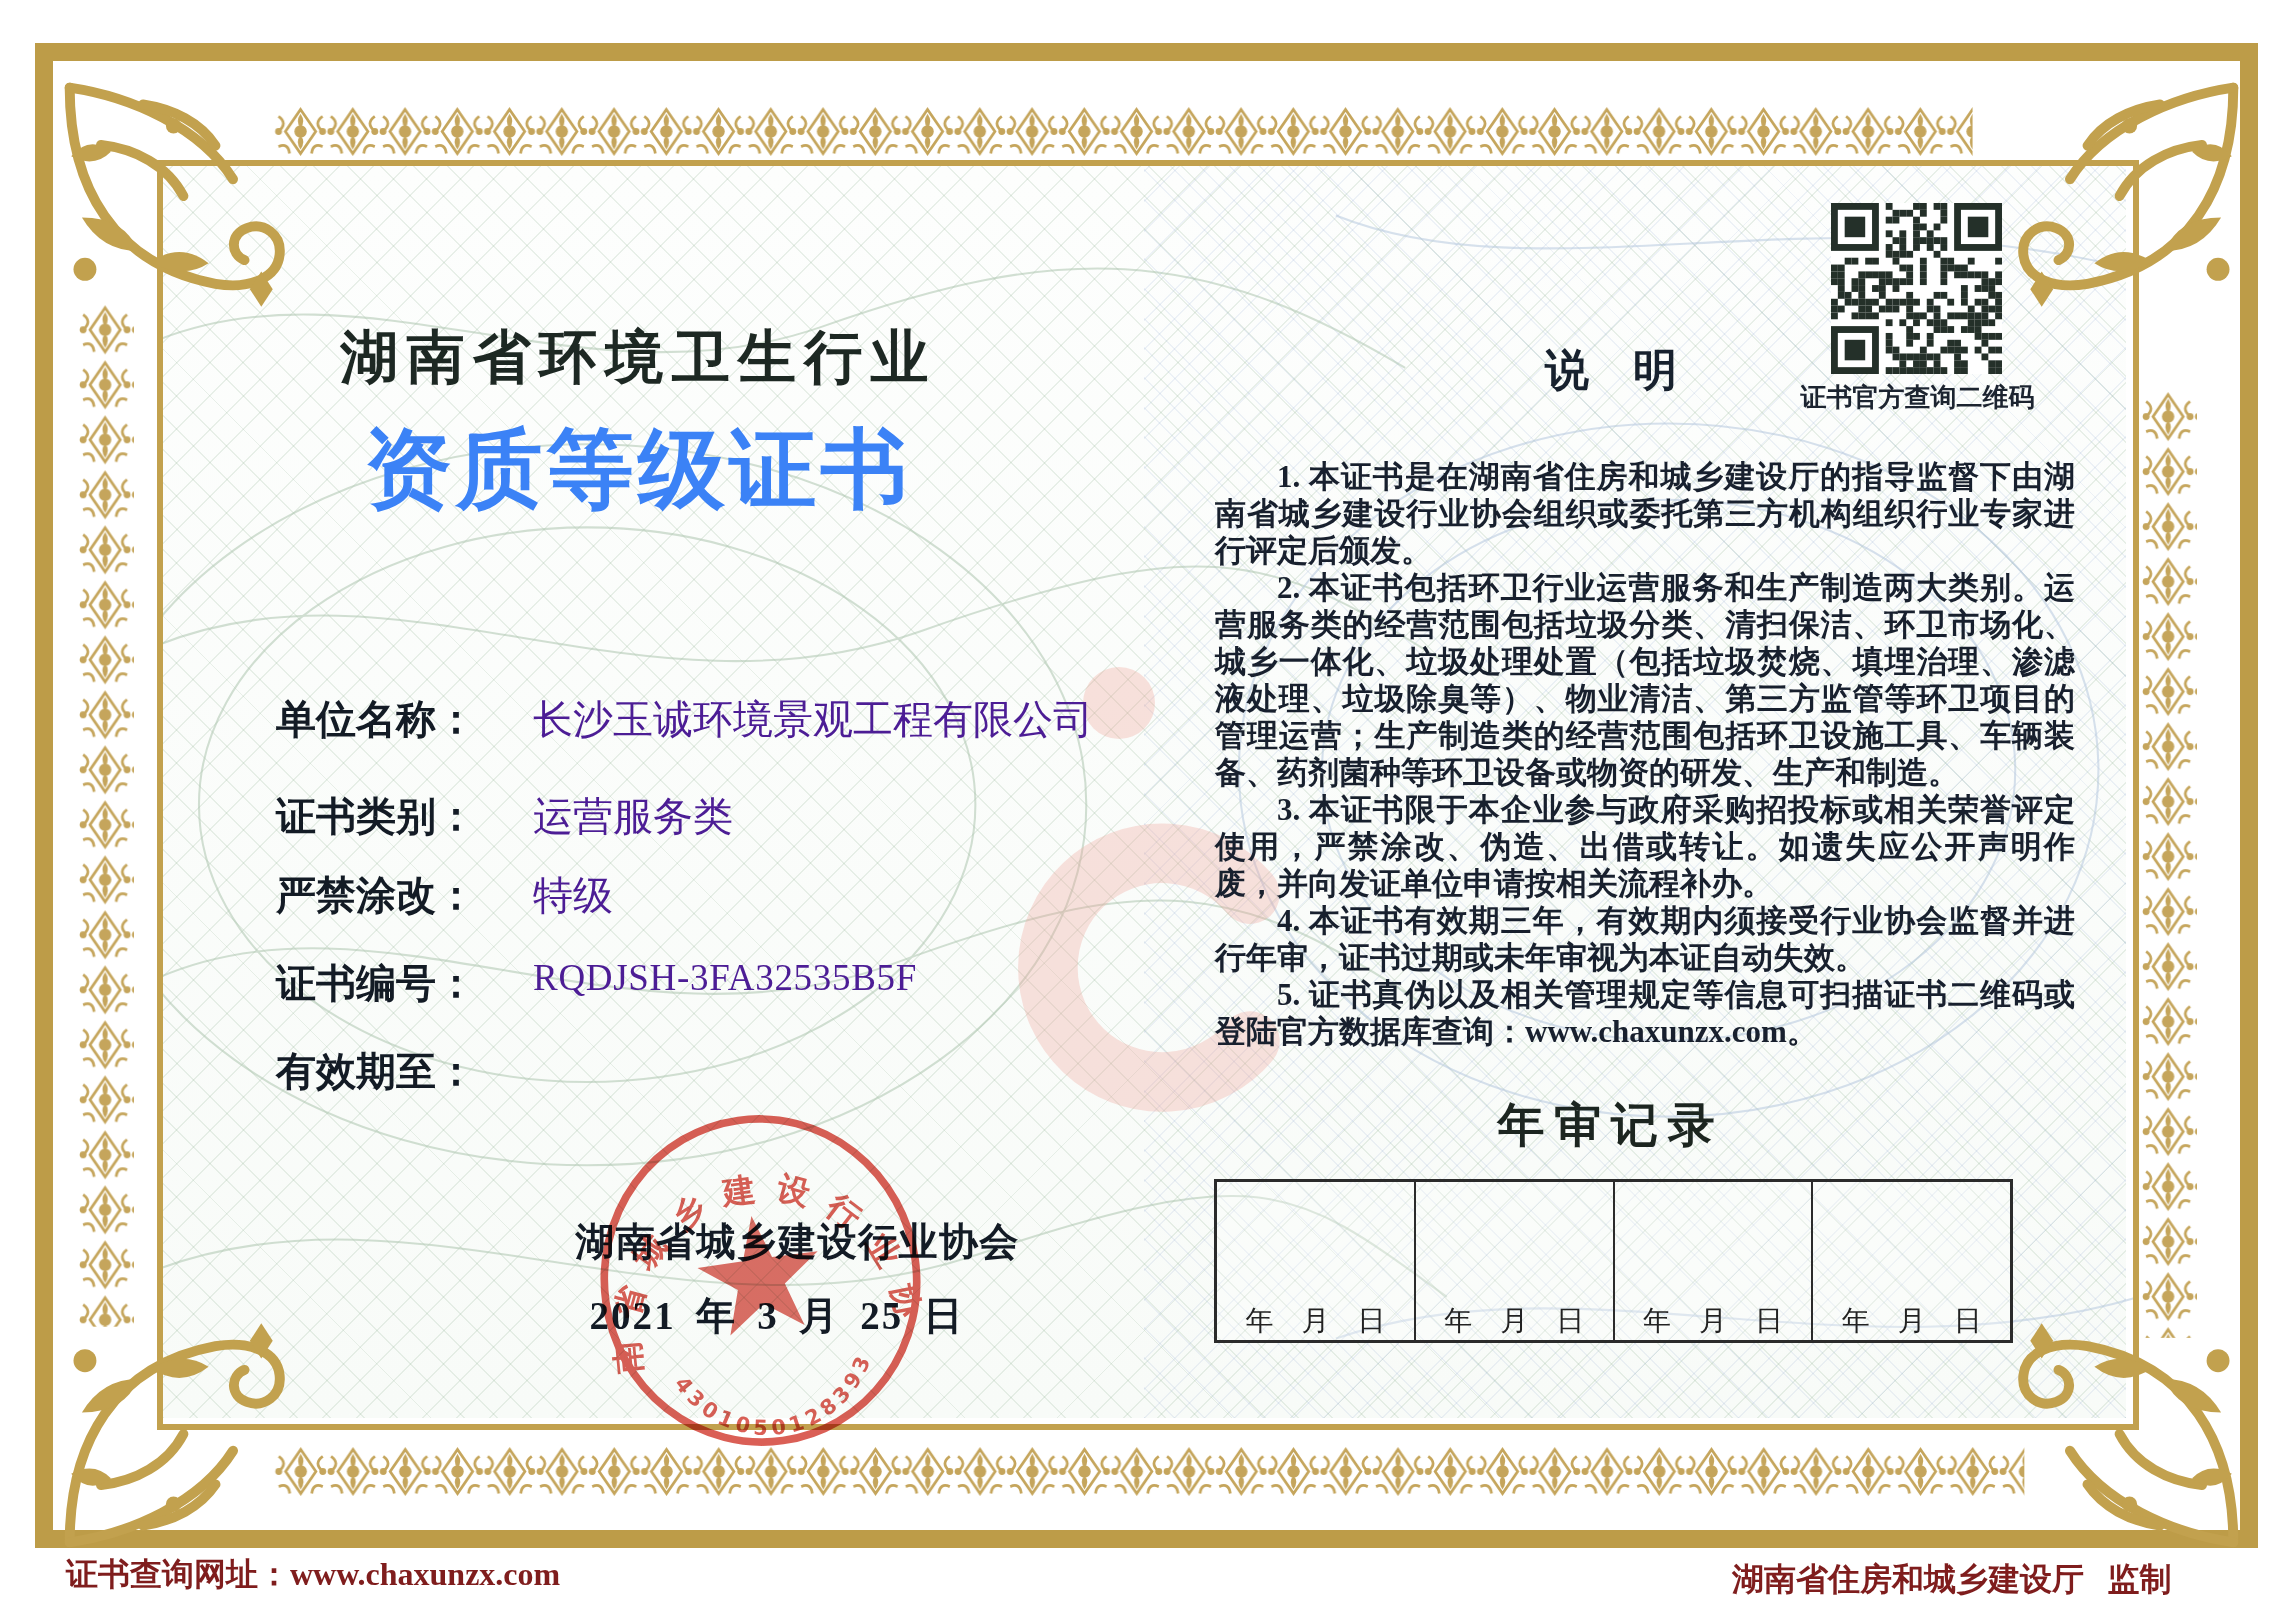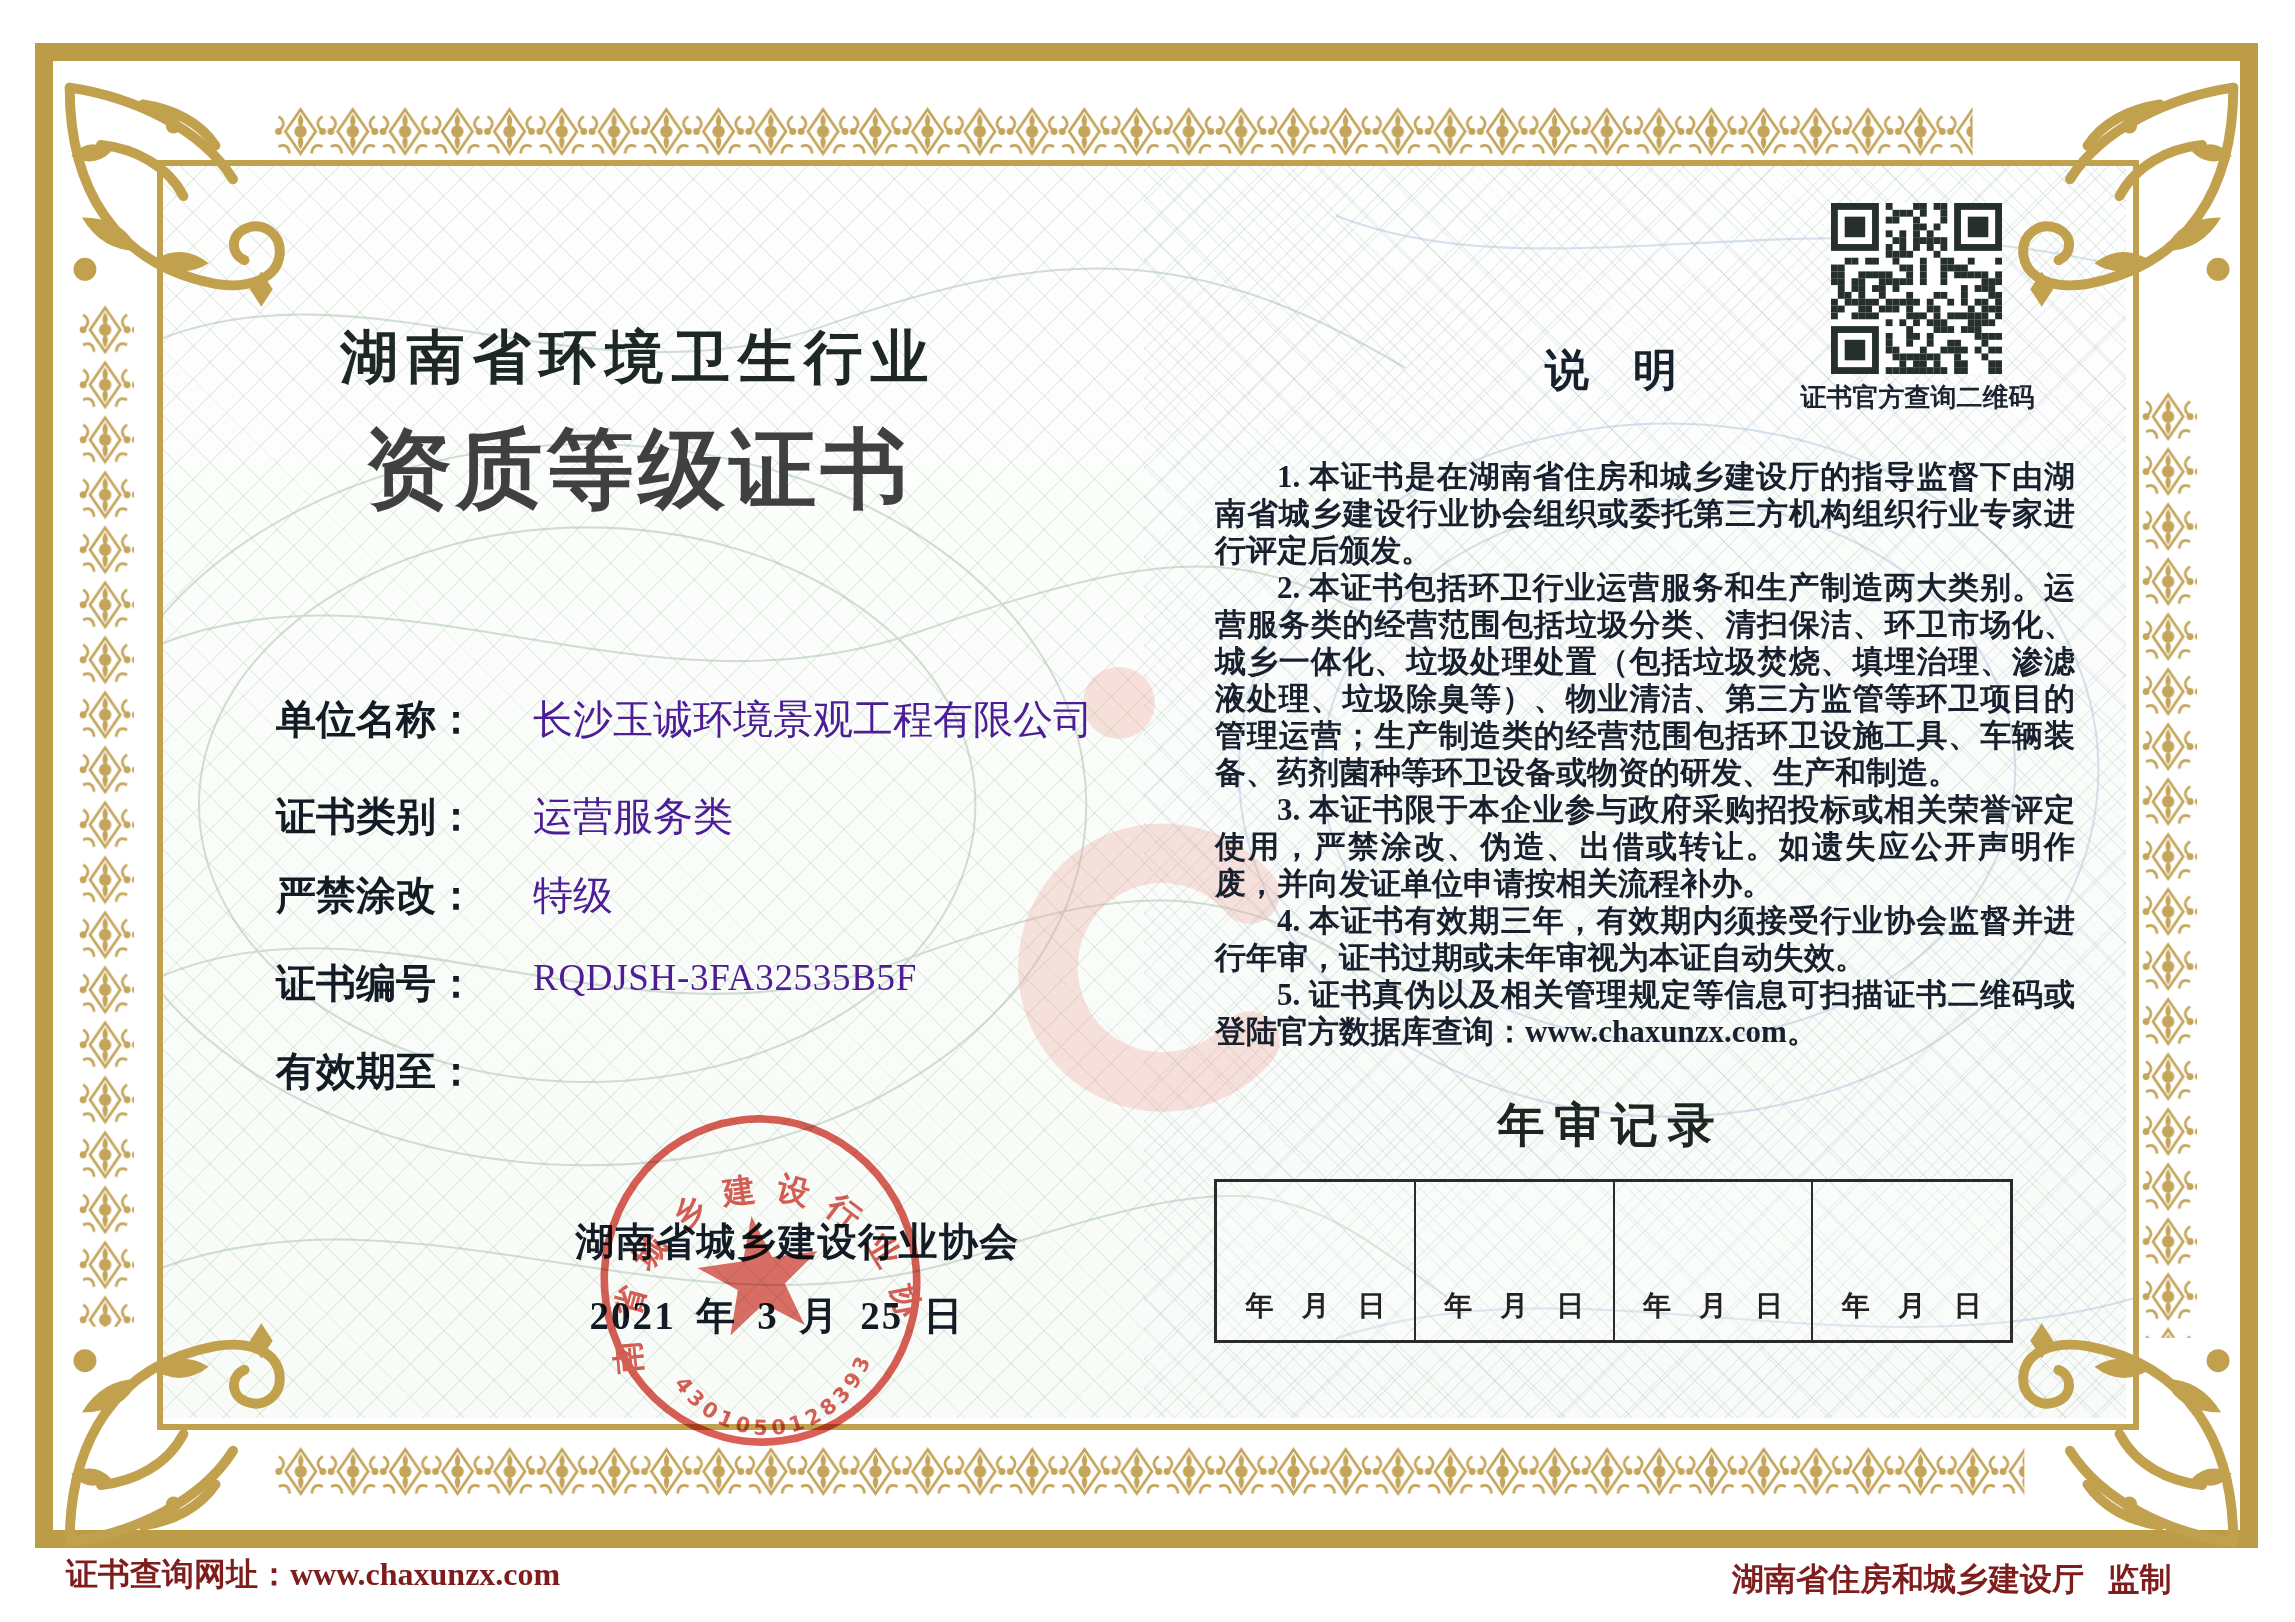--- a/index.html
+++ b/index.html
@@ -25,21 +25,21 @@
     background:
       repeating-linear-gradient(45deg, rgba(140,165,205,0.18) 0 1.4px, rgba(0,0,0,0) 1.4px 21px),
       repeating-linear-gradient(-45deg, rgba(140,165,205,0.18) 0 1.4px, rgba(0,0,0,0) 1.4px 21px);
     opacity:.8;}
   .bg-curves{left:157px;top:160px;width:1982px;height:1270px;pointer-events:none;}
 
   
   .title1{left:250px;top:319px;width:777px;text-align:center;
     font-size:58px;font-weight:700;letter-spacing:8.3px;color:#1d2823;}
   .title2{left:236px;top:411px;width:804px;text-align:center;
-    font-size:87px;font-weight:700;letter-spacing:4.2px;color:#404040;}
+    font-size:87px;font-weight:700;letter-spacing:4.2px;color:#3b82f6;}
 
   .field-label{left:276px;width:236px;font-size:40px;font-weight:700;color:#131b25;}
   .field-value{left:533px;width:652px;font-size:40px;font-weight:400;color:#4c1d95;}
   .row1{top:692px;} .row2{top:789px;} .row3{top:868px;} .row4{top:956px;} .row5{top:1044px;}
   .certno{font-size:37px;letter-spacing:0.7px;}
   .datev{font-size:39px;word-spacing:5.5px;}
 
   .issuer{left:548px;top:1215px;width:499px;text-align:center;
     font-size:39px;font-weight:700;color:#131b25;letter-spacing:1.4px;}
   .issue-date{left:548px;top:1289px;width:458px;text-align:center;
@@ -52,22 +52,22 @@
     font-size:44px;font-weight:700;color:#17212e;}
   .notes{left:1215px;top:458px;width:860px;font-size:31px;line-height:37px;
     font-weight:600;color:#18202e;text-align:justify;}
   .notes p{margin:0;text-indent:2em;}
 
   .review-head{left:1214px;top:1094px;width:794px;text-align:center;
     font-size:47px;font-weight:700;letter-spacing:9.7px;color:#1c2520;}
   .review-table{left:1214px;top:1179px;width:793px;height:158px;
     border:3.5px solid #2b2b2b;display:flex;background:rgba(255,255,255,0.25);}
   .review-cell{flex:1;border-left:2.8px solid #2b2b2b;display:flex;
-    align-items:flex-end;justify-content:center;padding-bottom:15px;
-    font-size:28px;font-weight:700;color:#222;}
+    align-items:flex-end;justify-content:center;padding-bottom:0;
+    font-size:28px;font-weight:400;color:#222;}
   .review-cell:first-child{border-left:none;}
 
   .qr{left:1831px;top:203px;width:171px;height:171px;}
   .qr-caption{left:1789px;top:380px;width:257px;text-align:center;
     font-size:26px;font-weight:600;color:#1c2430;}
 
   .footer{font-size:32px;font-weight:700;color:#7f1d1d;}
   .footer-left{left:66px;top:1553px;}
   .footer-right{left:1732px;top:1558px;}
   .footer .gap{display:inline-block;width:23.6px;}

